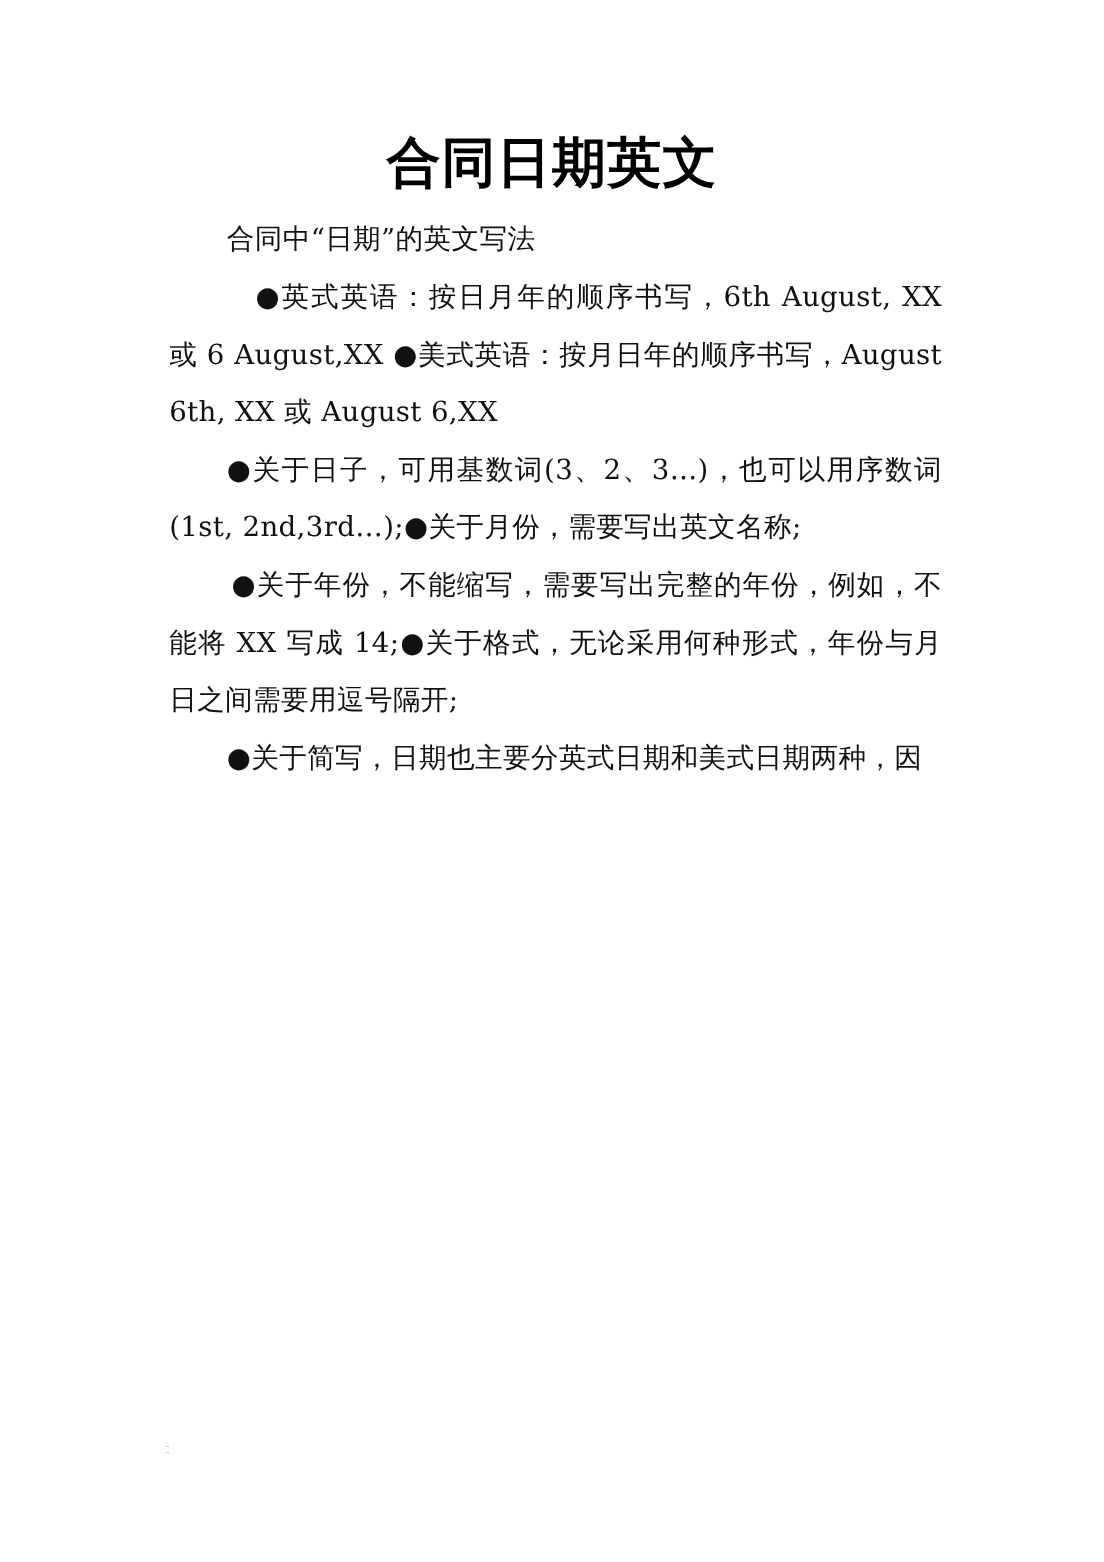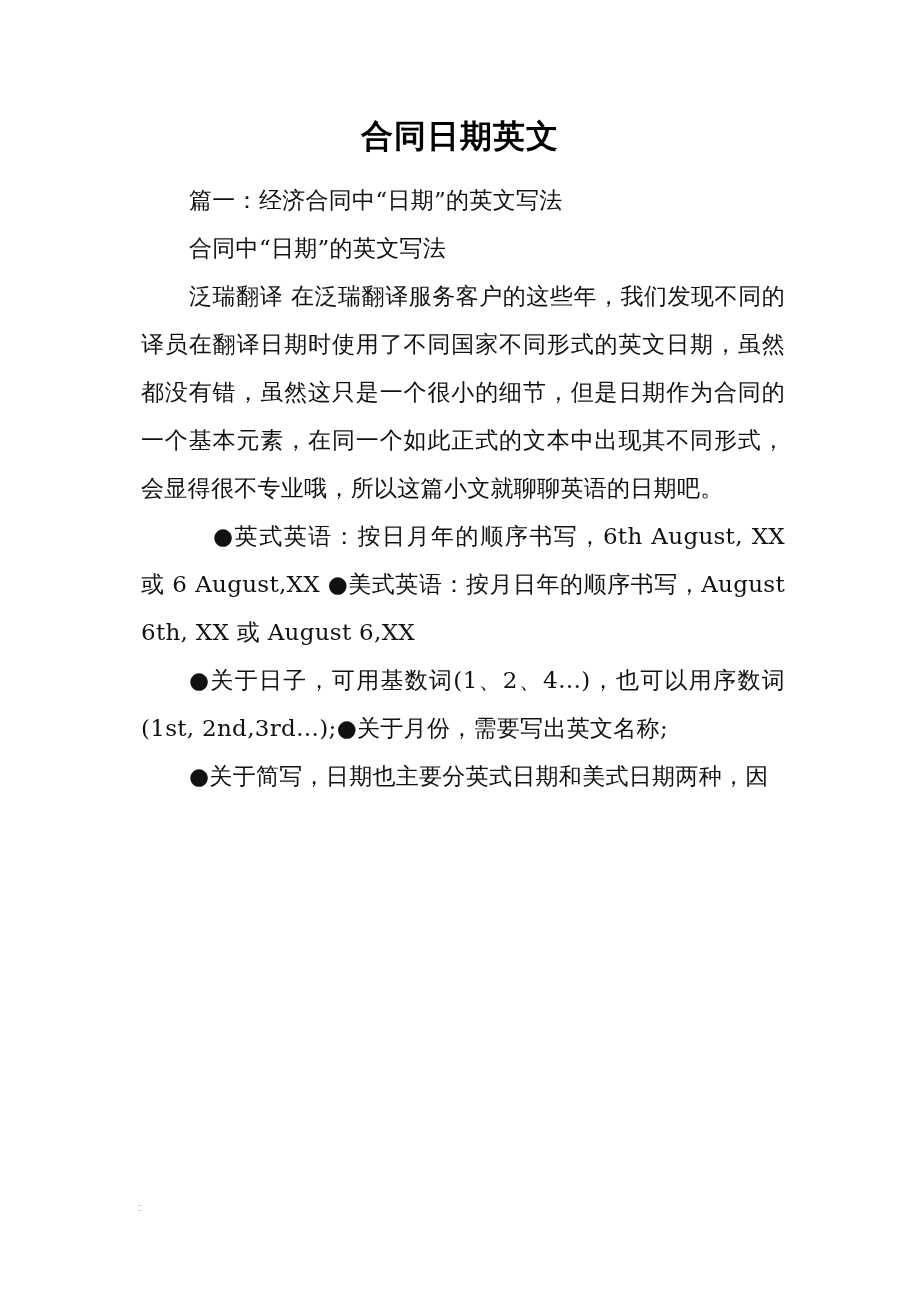--- a/index.html
+++ b/index.html
@@ -23,21 +23,21 @@
       height: 1302px;
     }
     .title {
       position: absolute;
       left: 0;
       top: 112px;
       width: 920px;
       text-align: center;
       font-family: "DejaVu Sans", "Liberation Sans", sans-serif;
       font-weight: bold;
-      font-size: 32px;
+      font-size: 45px;
       line-height: 48px;
       letter-spacing: 1px;
       color: #000000;
     }
     .body-text {
       position: absolute;
       left: 141px;
       top: 176px;
       width: 644px;
     }
@@ -63,22 +63,21 @@
       border-bottom: 1px dotted #f0b8d8;
     }
   </style>
 </head>
 <body>
 
 <div class="page">
   <div class="title">合同日期英文</div>
 
   <div class="body-text">
-    <p class="para indent2">篇一：经济合同中“日期”的英文写法</p>
     <p class="para indent2">合同中“日期”的英文写法</p>
-    <p class="para indent2">泛瑞翻译 在泛瑞翻译服务客户的这些年，我们发现不同的译员在翻译日期时使用了不同国家不同形式的英文日期，虽然都没有错，虽然这只是一个很小的细节，但是日期作为合同的一个基本元素，在同一个如此正式的文本中出现其不同形式，会显得很不专业哦，所以这篇小文就聊聊英语的日期吧。</p>
     <p class="para indent3">●英式英语：按日月年的顺序书写，6th August, XX 或 6 August,XX ●美式英语：按月日年的顺序书写，August 6th, XX 或 August 6,XX</p>
-    <p class="para indent2">●关于日子，可用基数词(1、2、4…)，也可以用序数词(1st, 2nd,3rd…);●关于月份，需要写出英文名称;</p>
+    <p class="para indent2">●关于日子，可用基数词(3、2、3…)，也可以用序数词(1st, 2nd,3rd…);●关于月份，需要写出英文名称;</p>
+    <p class="para indent-bullet">●关于年份，不能缩写，需要写出完整的年份，例如，不能将 XX 写成 14;●关于格式，无论采用何种形式，年份与月日之间需要用逗号隔开;</p>
     <p class="para indent2">●关于简写，日期也主要分英式日期和美式日期两种，因</p>
   </div>
 
   <div class="footer-mark"></div>
 </div>
 
 </body></html>

